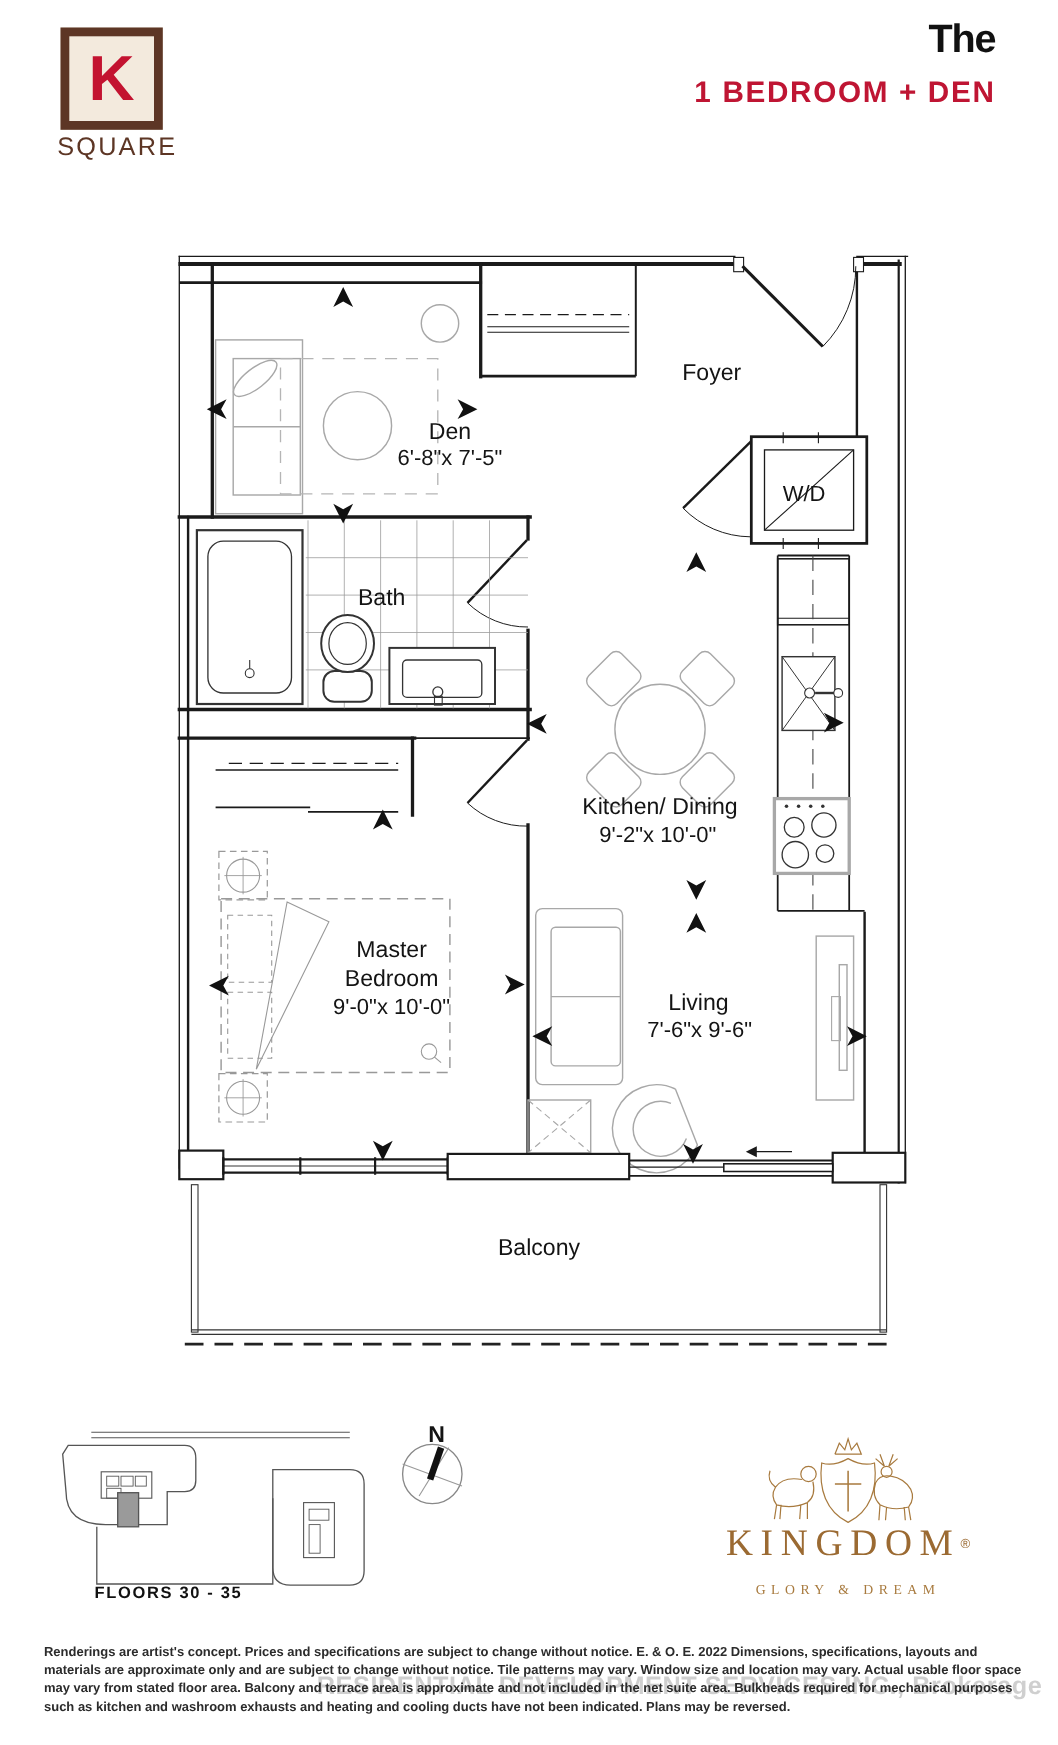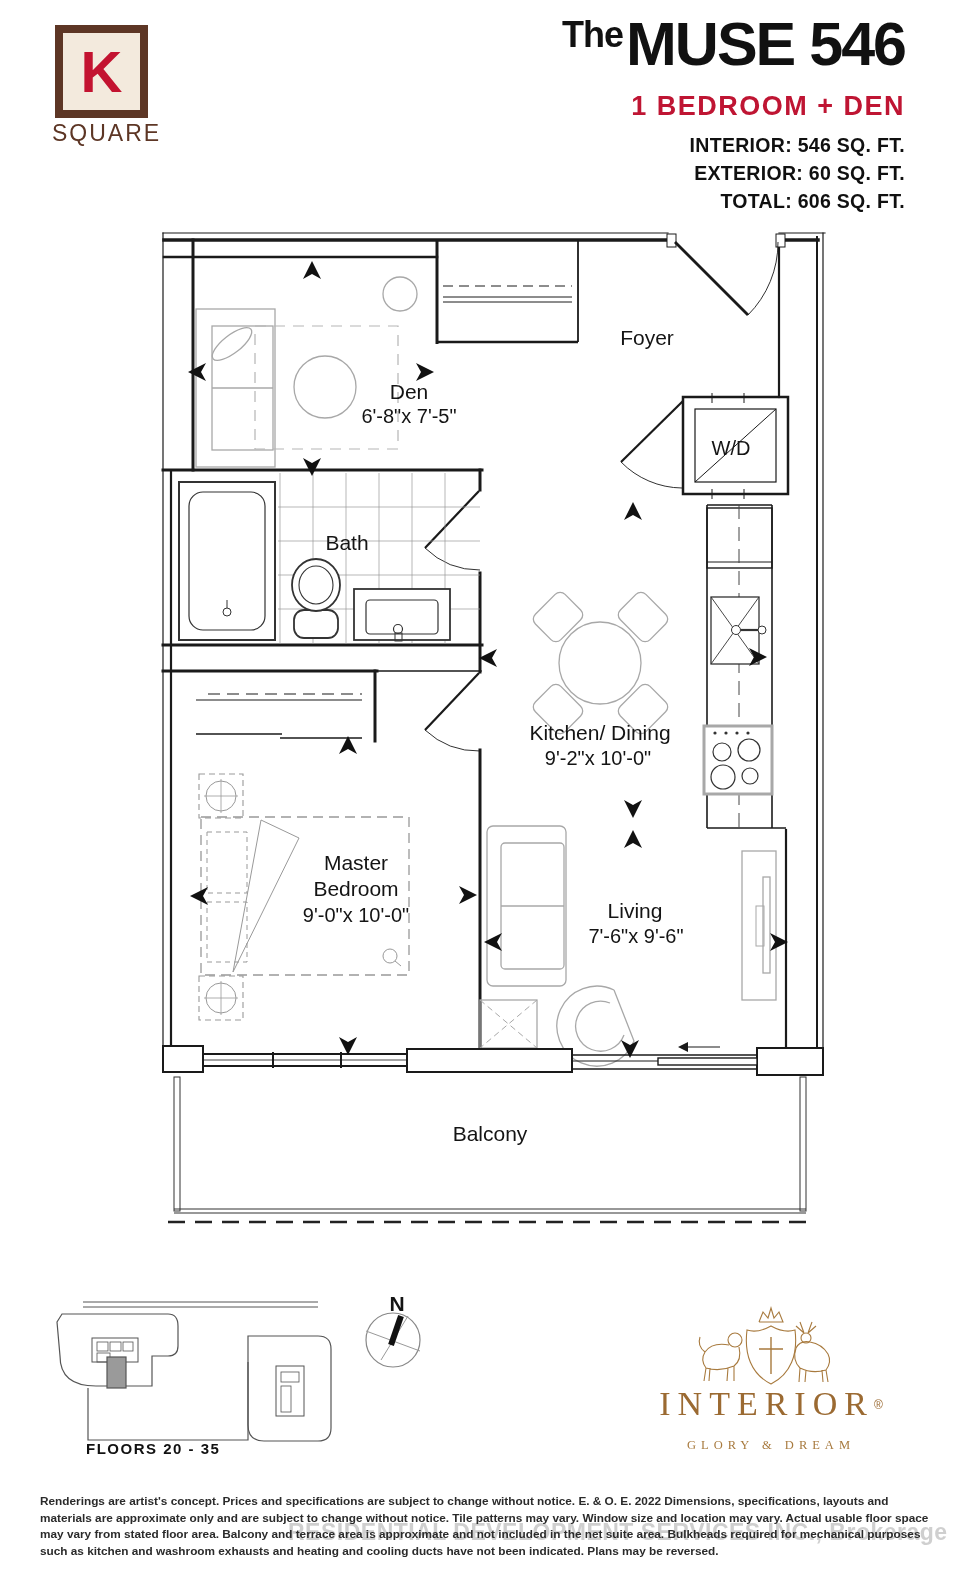--- a/index.html
+++ b/index.html
@@ -50,28 +50,22 @@
 <div class="page">
 
   <div class="klogo-box">
     <span class="klogo-letter">K</span>
   </div>
   <div class="klogo-name">SQUARE</div>
 
   <div class="title-block">
     <div class="title-line">
       <span class="title-the">The</span>
-      <span class="title-main">MUSE 546</span>
     </div>
     <div class="title-sub">1 BEDROOM + DEN</div>
-    <div class="title-stats">
-      <div>INTERIOR: 546 SQ. FT.</div>
-      <div>EXTERIOR: 60 SQ. FT.</div>
-      <div>TOTAL: 606 SQ. FT.</div>
-    </div>
   </div>
 
   <svg class="plan" viewBox="0 0 962 1586">
     <defs>
       <path id="arw" d="M-8,-9 L10,0 L-8,9 L-3,0 Z"></path>
     </defs>
 
     <g stroke="#1a1a1a" fill="none" stroke-linecap="square">
 
       <path d="M163,233 H668" stroke-width="1.2"></path>
@@ -349,25 +343,25 @@
       <path d="M771,1337 V1374 M759,1349 H783" stroke-width="1.4"></path>
       <path d="M759,1322 L763,1312 L768,1318 L771,1308 L774,1318 L779,1312 L783,1322 H759"></path>
       <circle cx="735" cy="1340" r="7"></circle>
       <path d="M729,1345 Q712,1342 705,1352 Q700,1360 706,1368 L704,1381 M710,1368 L709,1381 M728,1368 L727,1381 M734,1366 L734,1381 M706,1368 Q720,1372 734,1366 Q742,1360 739,1347 M705,1352 Q697,1346 700,1337"></path>
       <circle cx="806" cy="1338" r="5"></circle>
       <path d="M804,1333 L800,1322 M804,1333 L796,1326 M808,1333 L812,1322 M808,1333 L816,1326"></path>
       <path d="M810,1342 Q822,1344 828,1354 Q832,1362 826,1370 L828,1382 M822,1370 L823,1382 M806,1370 L805,1382 M800,1368 L799,1382 M826,1370 Q812,1374 800,1368 Q792,1360 796,1348 Q800,1340 810,1342"></path>
     </g>
   </svg>
 
-  <div class="floors-label">FLOORS 20 - 35</div>
+  <div class="floors-label">FLOORS 30 - 35</div>
 
   <div class="kingdom">
     <div>
-      <span class="kingdom-name">INTERIOR</span><span class="kingdom-reg">®</span>
+      <span class="kingdom-name">KINGDOM</span><span class="kingdom-reg">®</span>
     </div>
     <div class="kingdom-tag">GLORY &amp; DREAM</div>
   </div>
 
   <div class="watermark">RESIDENTIAL DEVELOPMENT SERVICES INC., Brokerage</div>
   <div class="disclaimer">Renderings are artist's concept. Prices and specifications are subject to change without notice. E. &amp; O. E. 2022 Dimensions, specifications, layouts and materials are approximate only and are subject to change without notice. Tile patterns may vary. Window size and location may vary. Actual usable floor space may vary from stated floor area. Balcony and terrace area is approximate and not included in the net suite area. Bulkheads required for mechanical purposes such as kitchen and washroom exhausts and heating and cooling ducts have not been indicated. Plans may be reversed.</div>
 
 </div>
 
 </body></html>

